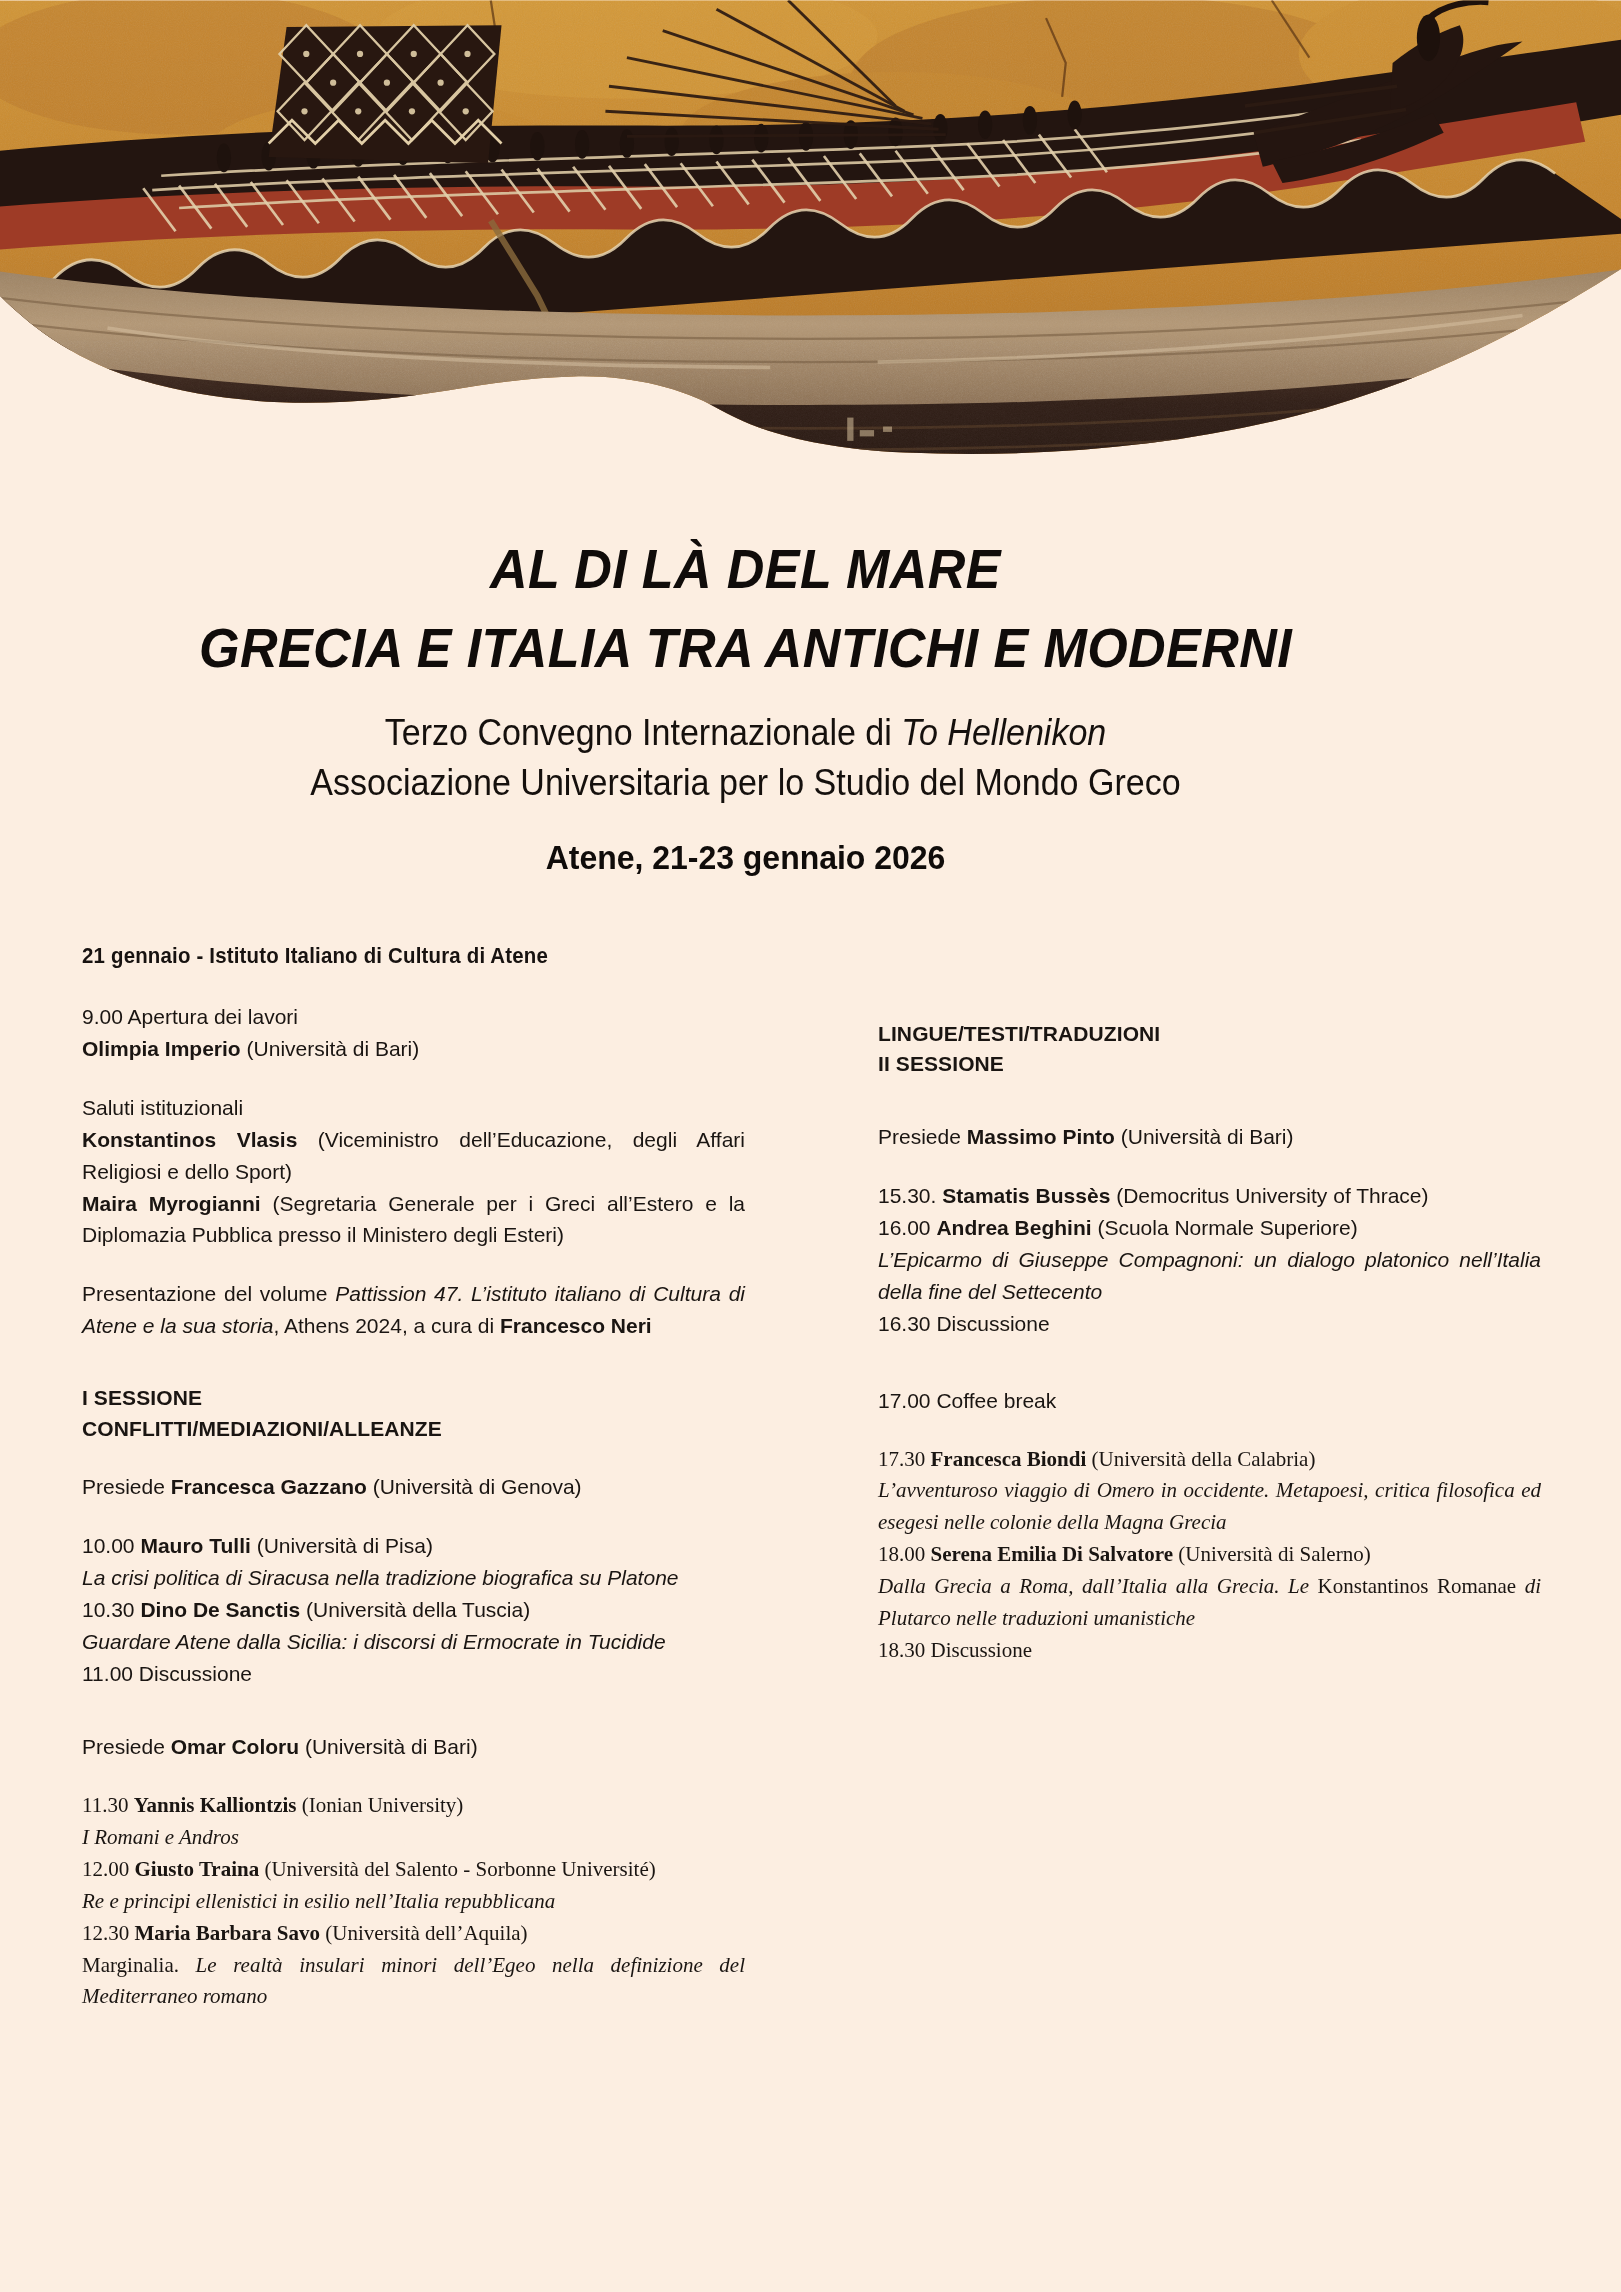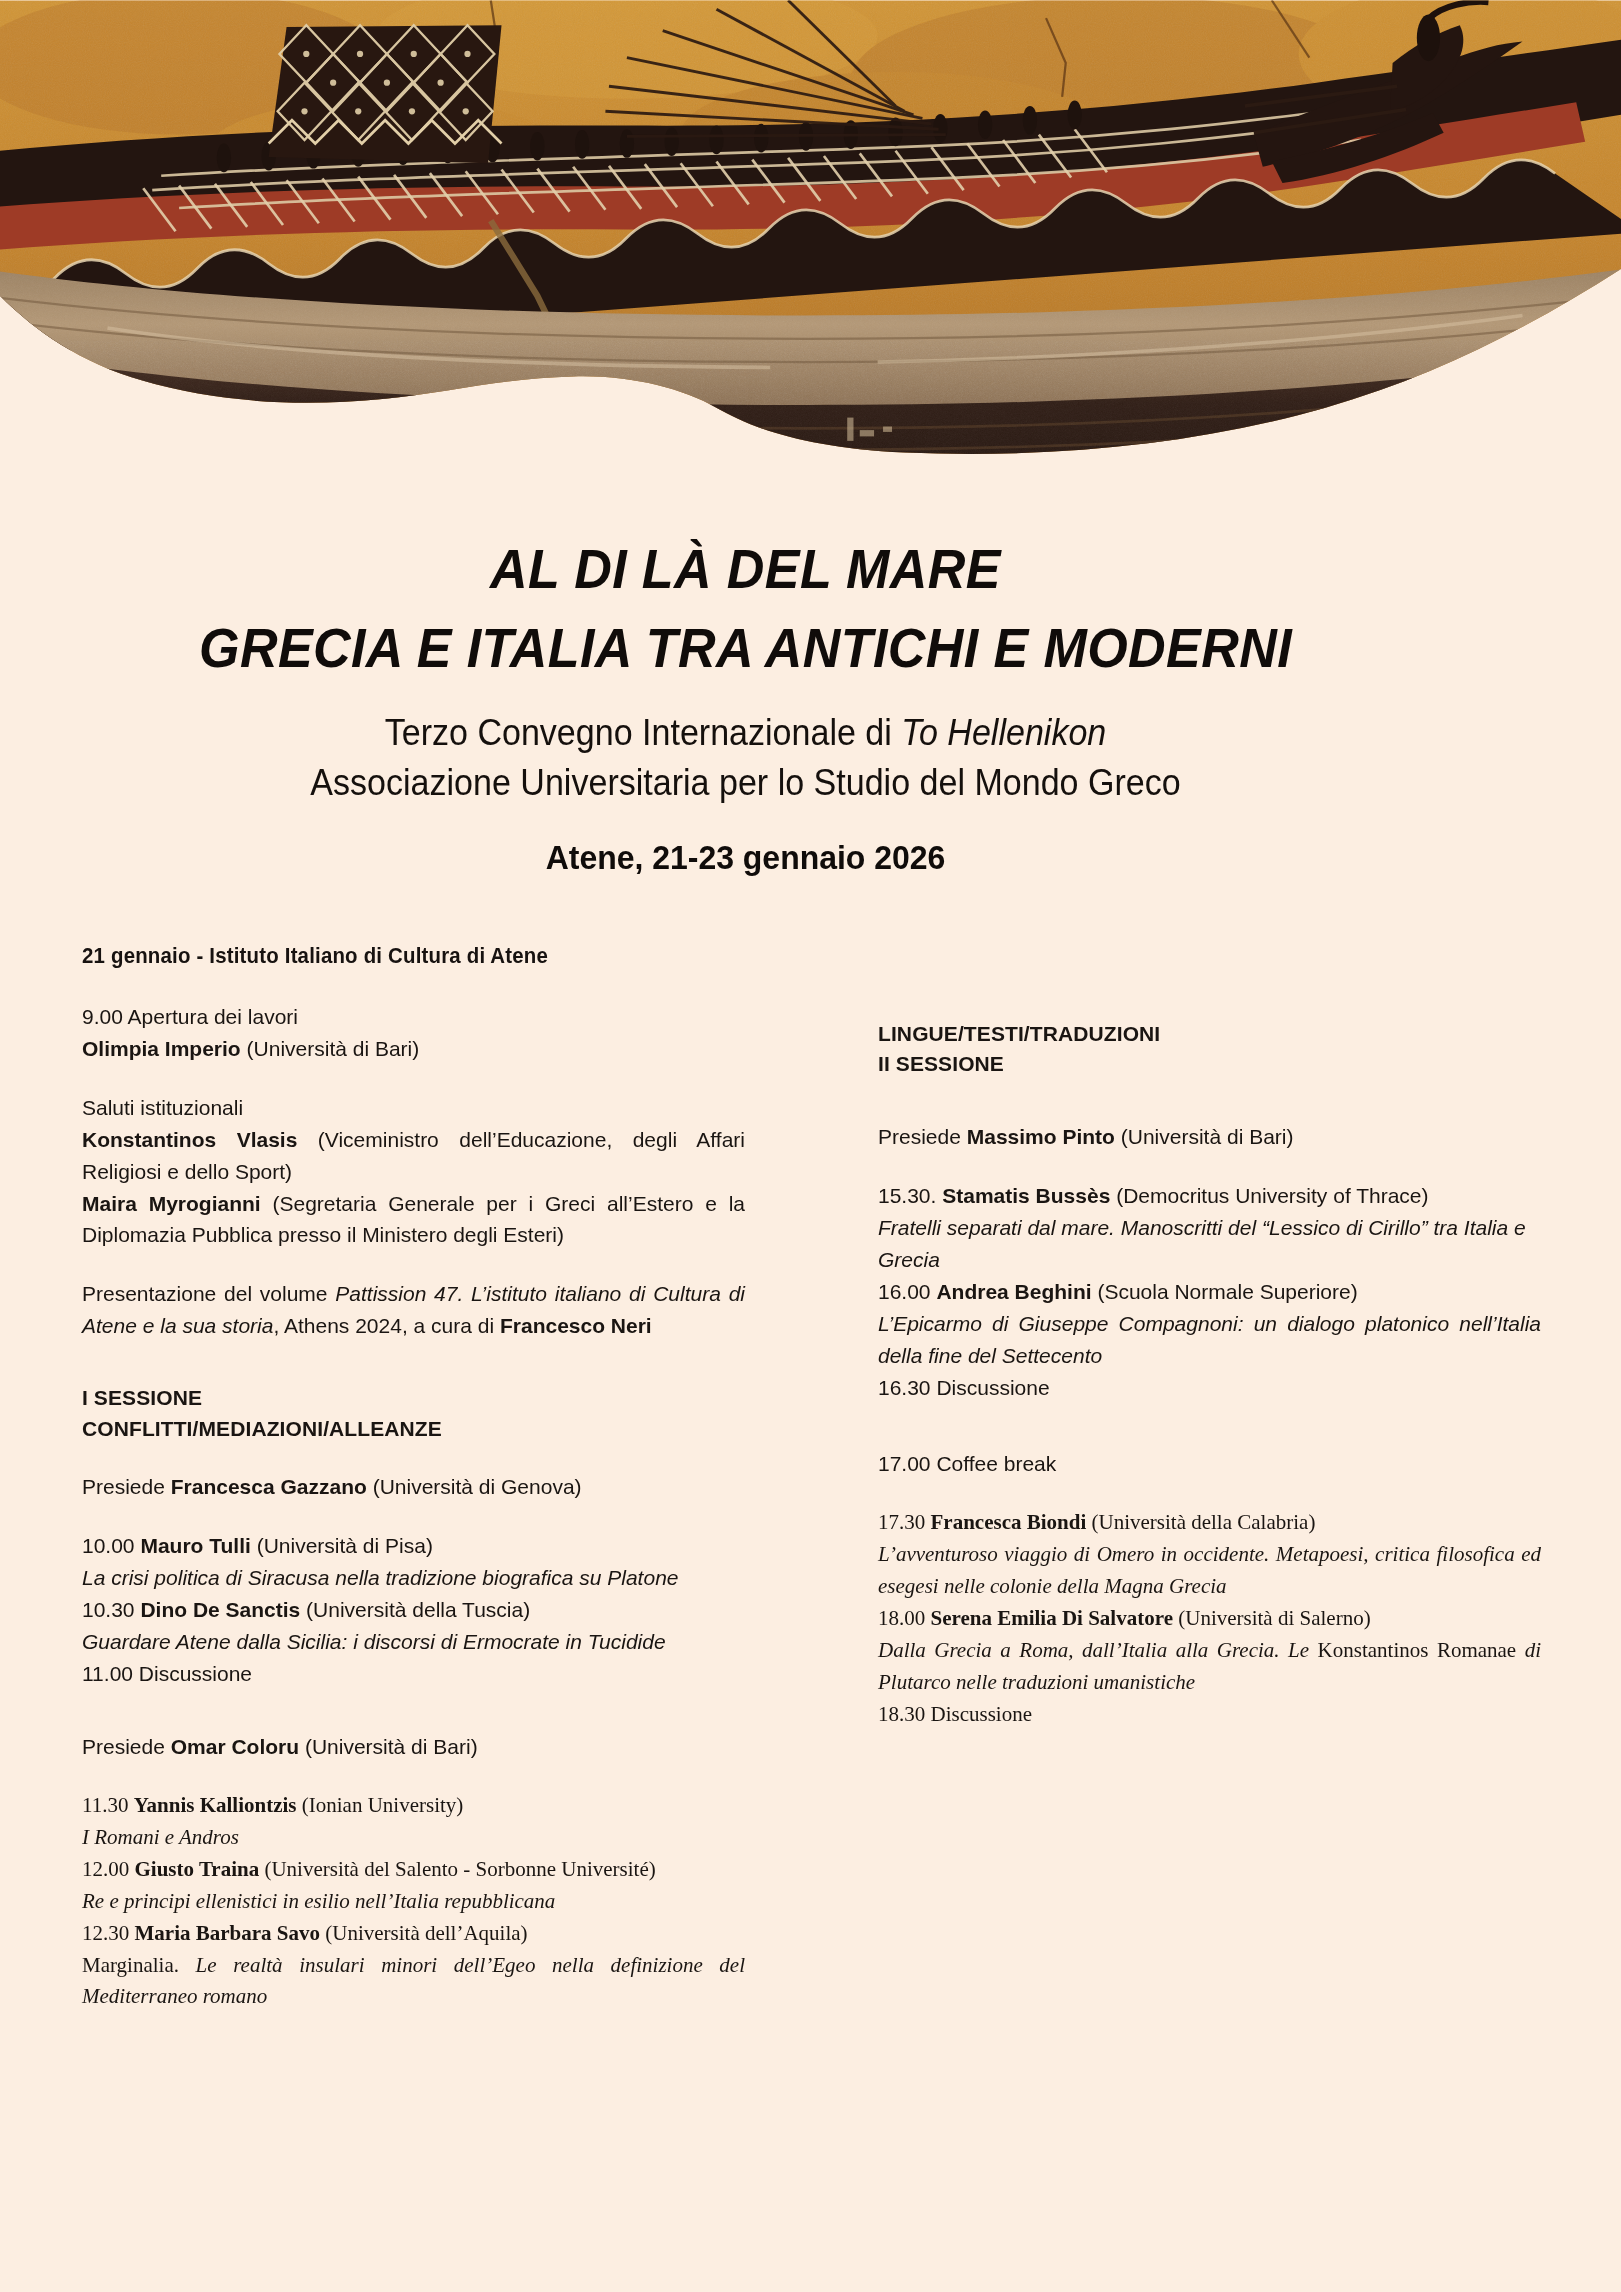--- a/index.html
+++ b/index.html
@@ -446,21 +446,20 @@
     </div>
 
     <div class="spacer-sm"></div>
 
     <div class="blk">
       <span class="line"><span>Presiede </span><b class="nm">Massimo Pinto</b><span> (Università di Bari)</span></span>
     </div>
 
     <div class="blk tight">
       <span class="line"><span>15.30. </span><b class="nm">Stamatis Bussès</b><span> (Democritus University of Thrace)</span></span>
-      <span class="line"><i class="ti">Fratelli separati dal mare. Manoscritti del “Lessico di Cirillo” tra Italia e Grecia</i></span>
       <span class="line"><span>16.00 </span><b class="nm">Andrea Beghini</b><span> (Scuola Normale Superiore)</span></span>
       <span class="line just"><i class="ti">L’Epicarmo di Giuseppe Compagnoni: un dialogo platonico nell’Italia della fine del Settecento</i></span>
       <span class="line">16.30 Discussione</span>
     </div>
 
     <div class="spacer-md"></div>
 
     <div class="blk">
       <span class="line">17.00 Coffee break</span>
     </div>

